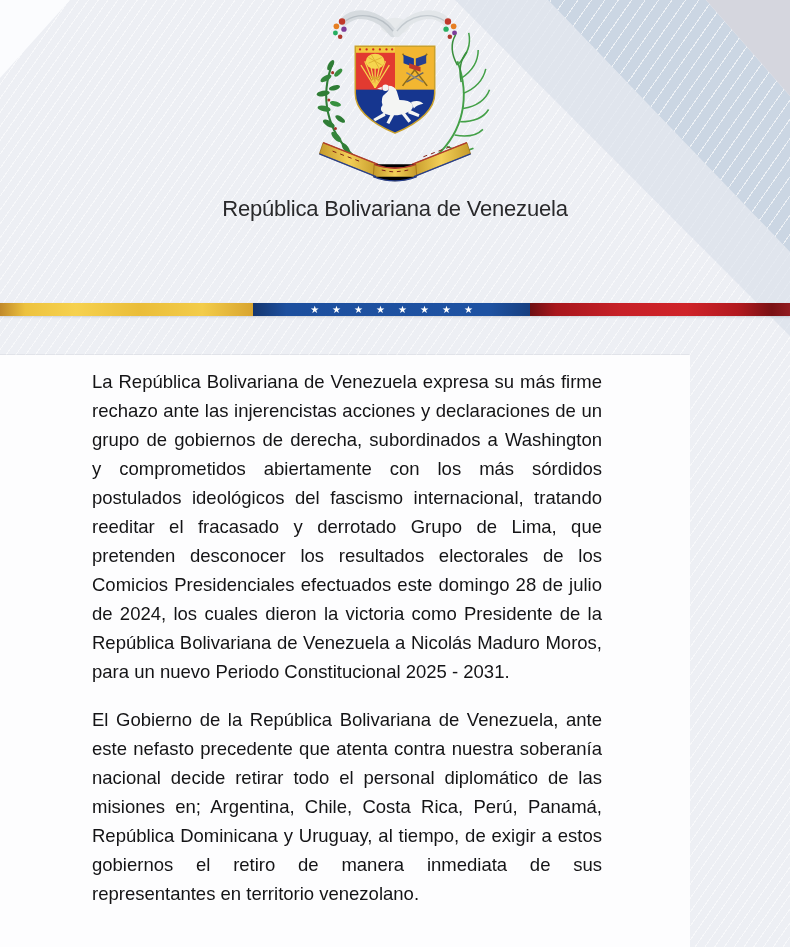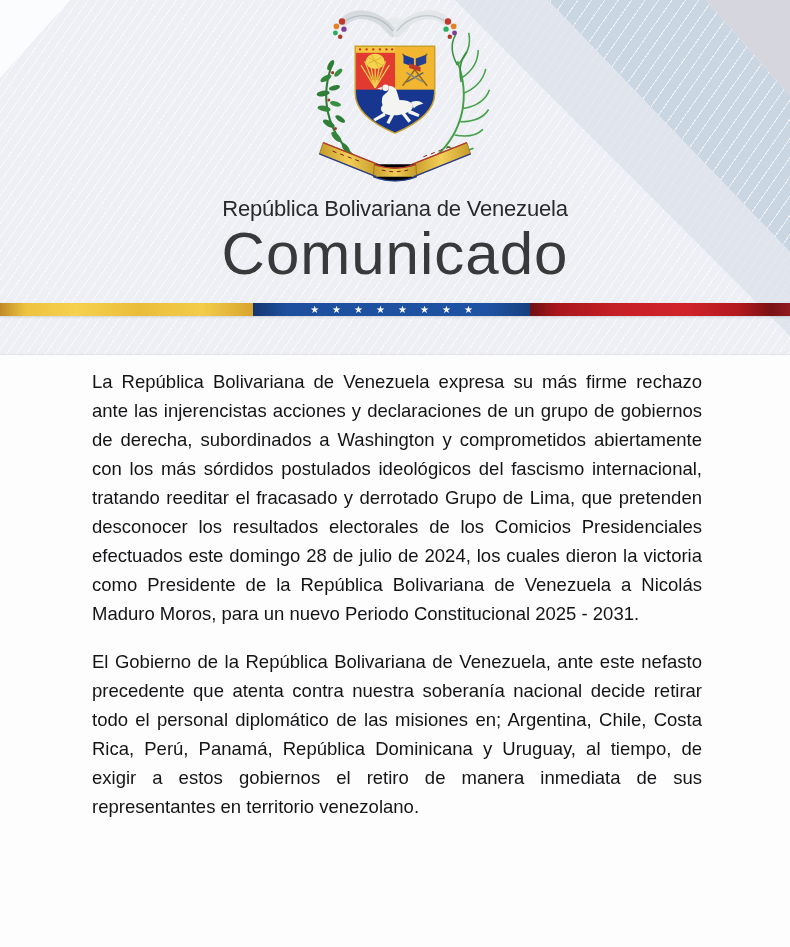--- a/index.html
+++ b/index.html
@@ -67,21 +67,21 @@
     color:#fff;font-size:10px;line-height:1;letter-spacing:13px;
     margin-right:-13px;white-space:nowrap;
   }
   .seg-red{
     flex:1;
     background:linear-gradient(90deg,#6e0f13 0%,#a8161c 10%,#c72027 35%,
       #cf2329 60%,#b2191f 80%,#7a1114 93%,#911b20 100%);
   }
 
   .sheet{
-    position:absolute;top:355px;left:0;width:790px;height:592px;
+    position:absolute;top:355px;left:0;width:690px;height:592px;
     background:#fdfdfe;padding-top:12px;box-sizing:border-box;
     box-shadow:0 -1px 0 rgba(40,50,70,.06);
   }
   .sheet p{
     margin:0;padding:0 88px 0 92px;
     font-size:18.5px;line-height:29px;color:#141416;
     text-align:justify;text-justify:inter-word;
   }
   .sheet p + p{margin-top:19px;}
 </style>
@@ -227,21 +227,20 @@
         <path d="M87,180 Q110,189 133,180" stroke="#27408f" stroke-width="1.4"></path>
         <g stroke="#7a1a12" stroke-width="1">
           <path d="M44,153 l4,1.6 M52,156 l4,1.6 M60,159 l4,1.6 M68,162 l4,1.6"></path>
           <path d="M148,156 l4,-1.6 M156,153 l4,-1.6 M164,150 l4,-1.6 M140,159 l4,-1.6"></path>
           <path d="M96,173 l4,0.8 M104,174.5 l4,0.4 M112,174.7 l4,-0.4 M120,173.8 l4,-0.8"></path>
         </g>
       </g>
     </svg>
 
     <div class="country">República Bolivariana de Venezuela</div>
-    <h1 class="title">Comunicado</h1>
   </header>
 
   <div class="flag-stripe">
     <div class="seg seg-yellow"></div>
     <div class="seg seg-blue">
       <span class="stars">★★★★★★★★</span>
     </div>
     <div class="seg seg-red"></div>
   </div>
 

